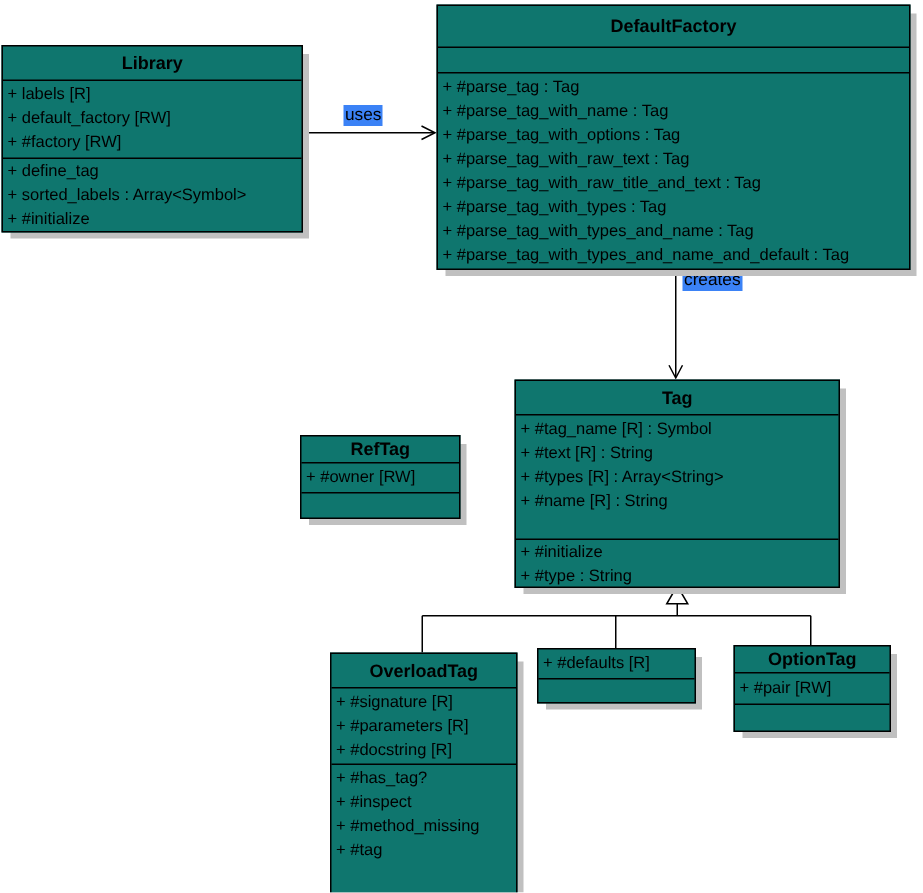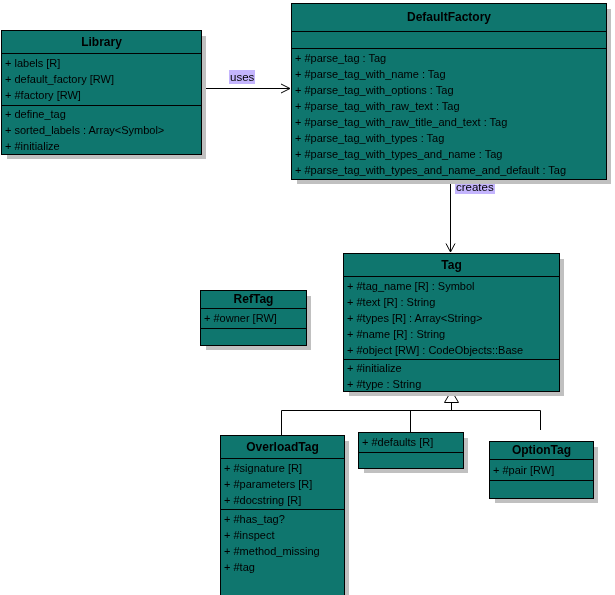--- a/index.html
+++ b/index.html
@@ -49,21 +49,21 @@
     font-size: 11px;
     line-height: 16px;
     height: 16px;
     padding: 0 3px;
     white-space: nowrap;
   }
   .edge-label {
     position: absolute;
     font-size: 11.5px;
     line-height: 14px;
-    background: #c4b5fd;
+    background: #3b82f6;
     padding: 0 1px;
   }
 </style>
 </head>
 <body>
 
 <div id="canvas">
 
   <svg id="edges" viewBox="0 0 615 595" xmlns="http://www.w3.org/2000/svg">
 
@@ -120,21 +120,20 @@
     </div>
   </div>
 
   <div class="cls" style="left:343px; top:253px; width:215px;">
     <div class="ttl" style="height:22px; line-height:22px;">Tag</div>
     <div class="sec" style="height:81px; padding-top:1px;">
       <div class="row">+ #tag_name [R] : Symbol</div>
       <div class="row">+ #text [R] : String</div>
       <div class="row">+ #types [R] : Array&lt;String&gt;</div>
       <div class="row">+ #name [R] : String</div>
-      <div class="row">+ #object [RW] : CodeObjects::Base</div>
     </div>
     <div class="sec last" style="height:31px;">
       <div class="row">+ #initialize</div>
       <div class="row">+ #type : String</div>
     </div>
   </div>
 
   <div class="cls" style="left:200px; top:290px; width:105px;">
     <div class="ttl" style="height:17px; line-height:17px;">RefTag</div>
     <div class="sec" style="height:19px;">
@@ -158,21 +157,21 @@
     </div>
   </div>
 
   <div class="cls" style="left:358px; top:432px; width:104px;">
     <div class="sec" style="height:19px;">
       <div class="row" style="line-height:19px;">+ #defaults [R]</div>
     </div>
     <div class="sec last" style="height:15px;"></div>
   </div>
 
-  <div class="cls" style="left:489px; top:441px; width:103px;">
+  <div class="cls" style="left:489px; top:430px; width:103px;">
     <div class="ttl" style="height:17px; line-height:17px;">OptionTag</div>
     <div class="sec" style="height:20px;">
       <div class="row" style="line-height:20px;">+ #pair [RW]</div>
     </div>
     <div class="sec last" style="height:17px;"></div>
   </div>
 
 </div>
 
 </body></html>

